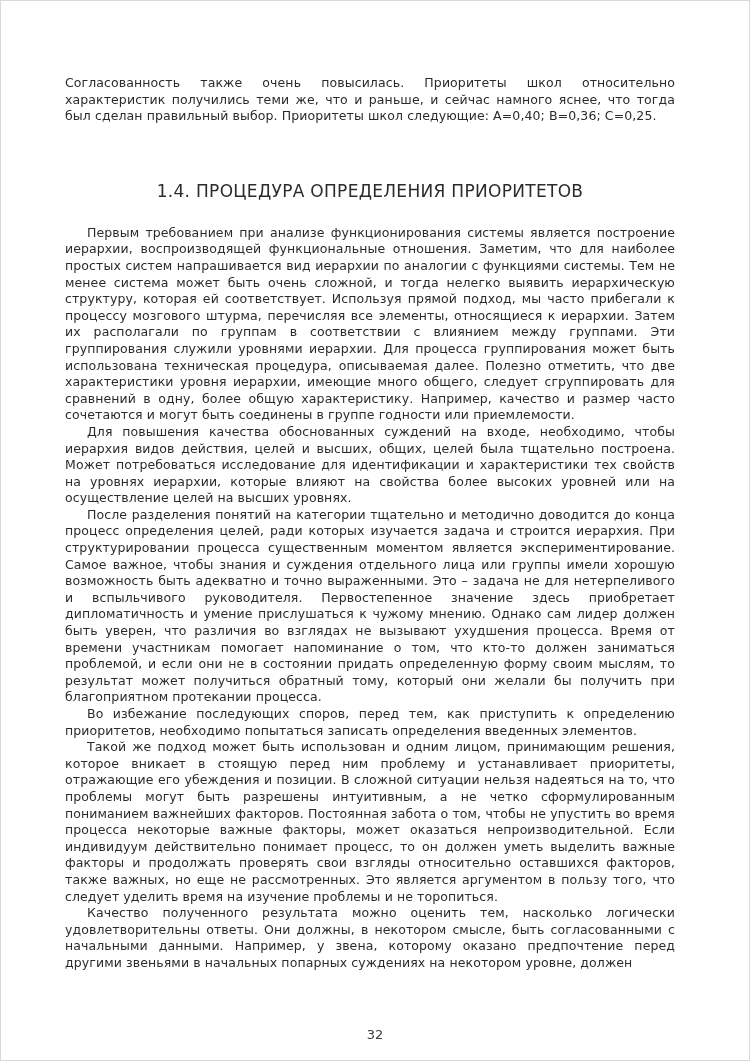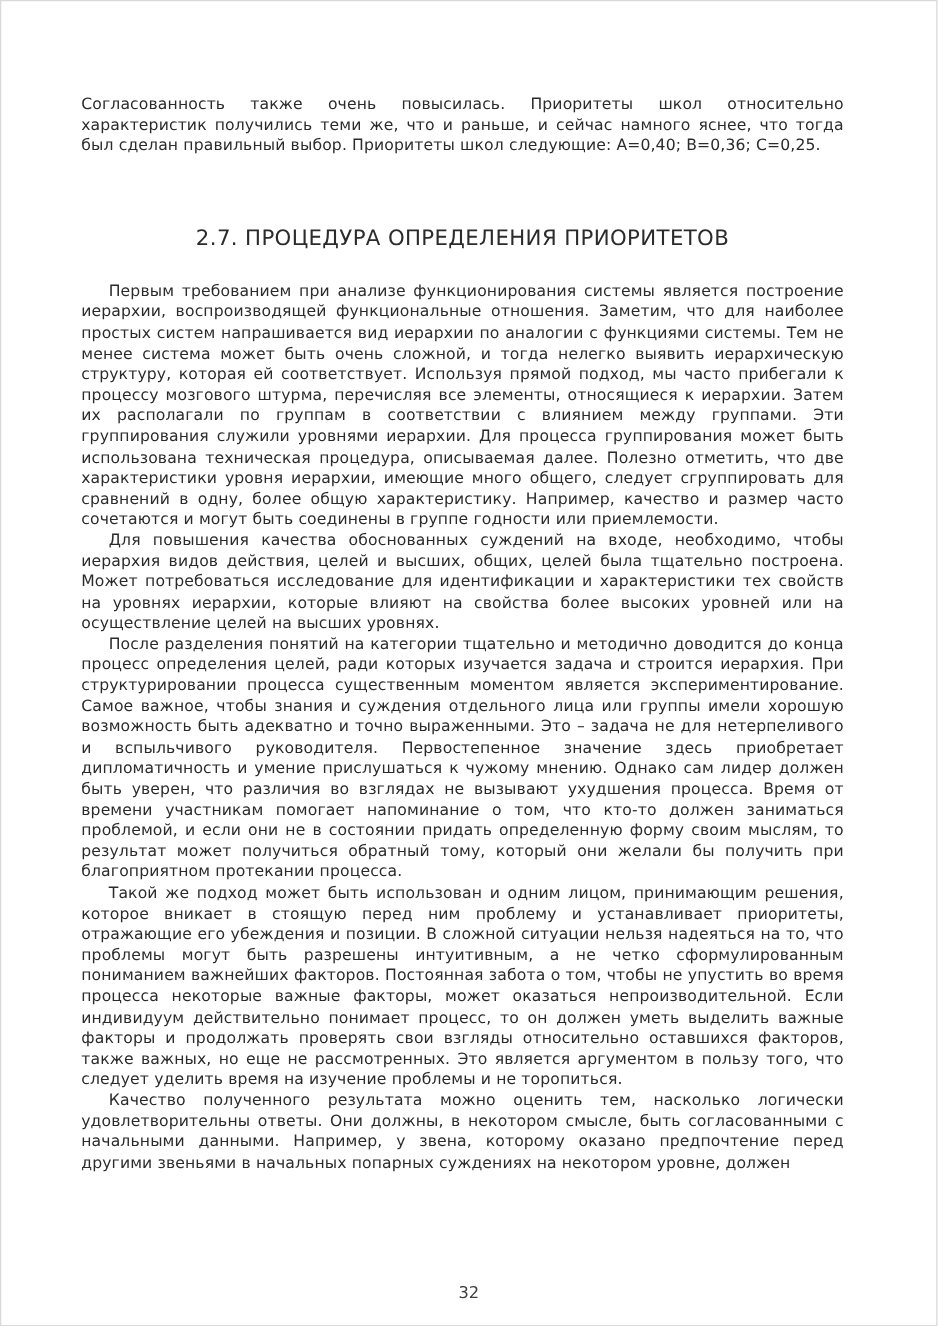--- a/index.html
+++ b/index.html
@@ -58,25 +58,26 @@
     color: #404040;
   }
 </style>
 </head>
 <body>
 
 <div class="page">
   <div class="content">
     <p class="intro-paragraph">Согласованность также очень повысилась. Приоритеты школ относительно характеристик получились теми же, что и раньше, и сейчас намного яснее, что тогда был сделан правильный выбор. Приоритеты школ следующие: A=0,40; B=0,36; C=0,25.</p>
 
-    <h1 class="section-heading">2.7. ПРОЦЕДУРА ОПРЕДЕЛЕНИЯ ПРИОРИТЕТОВ</h1>
+    <h1 class="section-heading">1.4. ПРОЦЕДУРА ОПРЕДЕЛЕНИЯ ПРИОРИТЕТОВ</h1>
 
     <div class="body-paragraphs" id="body-paragraphs">
         <p>Первым требованием при анализе функционирования системы является построение иерархии, воспроизводящей функциональные отношения. Заметим, что для наиболее простых систем напрашивается вид иерархии по аналогии с функциями системы. Тем не менее система может быть очень сложной, и тогда нелегко выявить иерархическую структуру, которая ей соответствует. Используя прямой подход, мы часто прибегали к процессу мозгового штурма, перечисляя все элементы, относящиеся к иерархии. Затем их располагали по группам в соответствии с влиянием между группами. Эти группирования служили уровнями иерархии. Для процесса группирования может быть использована техническая процедура, описываемая далее. Полезно отметить, что две характеристики уровня иерархии, имеющие много общего, следует сгруппировать для сравнений в одну, более общую характеристику. Например, качество и размер часто сочетаются и могут быть соединены в группе годности или приемлемости.</p>
         <p>Для повышения качества обоснованных суждений на входе, необходимо, чтобы иерархия видов действия, целей и высших, общих, целей была тщательно построена. Может потребоваться исследование для идентификации и характеристики тех свойств на уровнях иерархии, которые влияют на свойства более высоких уровней или на осуществление целей на высших уровнях.</p>
         <p>После разделения понятий на категории тщательно и методично доводится до конца процесс определения целей, ради которых изучается задача и строится иерархия. При структурировании процесса существенным моментом является экспериментирование. Самое важное, чтобы знания и суждения отдельного лица или группы имели хорошую возможность быть адекватно и точно выраженными. Это – задача не для нетерпеливого и вспыльчивого руководителя. Первостепенное значение здесь приобретает дипломатичность и умение прислушаться к чужому мнению. Однако сам лидер должен быть уверен, что различия во взглядах не вызывают ухудшения процесса. Время от времени участникам помогает напоминание о том, что кто-то должен заниматься проблемой, и если они не в состоянии придать определенную форму своим мыслям, то результат может получиться обратный тому, который они желали бы получить при благоприятном протекании процесса.</p>
+        <p>Во избежание последующих споров, перед тем, как приступить к определению приоритетов, необходимо попытаться записать определения введенных элементов.</p>
         <p>Такой же подход может быть использован и одним лицом, принимающим решения, которое вникает в стоящую перед ним проблему и устанавливает приоритеты, отражающие его убеждения и позиции. В сложной ситуации нельзя надеяться на то, что проблемы могут быть разрешены интуитивным, а не четко сформулированным пониманием важнейших факторов. Постоянная забота о том, чтобы не упустить во время процесса некоторые важные факторы, может оказаться непроизводительной. Если индивидуум действительно понимает процесс, то он должен уметь выделить важные факторы и продолжать проверять свои взгляды относительно оставшихся факторов, также важных, но еще не рассмотренных. Это является аргументом в пользу того, что следует уделить время на изучение проблемы и не торопиться.</p>
         <p>Качество полученного результата можно оценить тем, насколько логически удовлетворительны ответы. Они должны, в некотором смысле, быть согласованными с начальными данными. Например, у звена, которому оказано предпочтение перед другими звеньями в начальных попарных суждениях на некотором уровне, должен</p>
       </div>
   </div>
 
   <div class="page-number">32</div>
 </div>
 
 </body></html>

